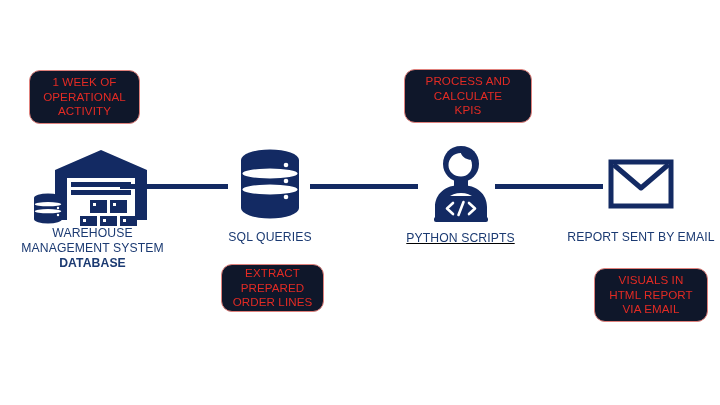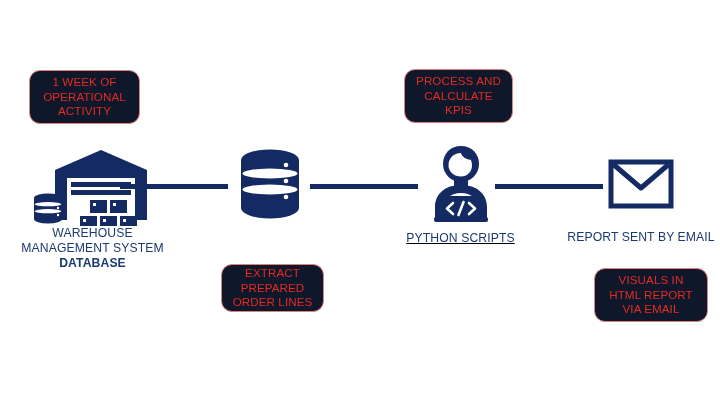--- a/index.html
+++ b/index.html
@@ -139,20 +139,21 @@
         </g>
         <g fill="#ffffff">
           <ellipse cx="32" cy="25.5" rx="27.6" ry="5"></ellipse>
           <ellipse cx="32" cy="41.5" rx="27.6" ry="5"></ellipse>
           <circle cx="48" cy="17" r="2.3"></circle>
           <circle cx="48" cy="33" r="2.3"></circle>
           <circle cx="48" cy="49" r="2.3"></circle>
         </g>
       </svg>
     </div>
+    <div class="node-caption" style="margin-top:8px;">SQL QUERIES</div>
   </div>
 
   <div class="node" style="left:398px; top:144px; width:125px;text-decoration:underline;">
     <div class="node-icon" style="width:78px; height:78px;">
       <svg width="78" height="78" viewBox="0 0 78 78" xmlns="http://www.w3.org/2000/svg">
         <g fill="#132a63">
 
           <path d="M39 2c-11 0-18 8-18 18 0 10 8 18 18 18s18-8 18-18C57 10 50 2 39 2Z"></path>
 
           <path d="M39 9c-7.5 0-12.5 5.5-12.5 12.2 0 6.6 5.5 11.3 12.5 11.3 6.2 0 11-4.7 11-11.3 0-2-.4-3.9-1.2-5.5-3.8-.2-7.9-2-9.8-6.3-.0 0-.0-.0 0-.0Z" fill="#ffffff"></path>
@@ -195,21 +196,21 @@
   </div>
 
   <div class="callout" style="left:221px; top:264px; width:103px; height:48px;">
     <span>
       <span>EXTRACT</span>
       <span>PREPARED</span>
       <span>ORDER LINES</span>
     </span>
   </div>
 
-  <div class="callout" style="left:404px; top:69px; width:109px; height:54px;">
+  <div class="callout" style="left:404px; top:69px; width:128px; height:54px;">
     <span>
       <span>PROCESS AND</span>
       <span>CALCULATE</span>
       <span>KPIS</span>
     </span>
   </div>
 
   <div class="callout" style="left:594px; top:268px; width:114px; height:54px;">
     <span>
       <span>VISUALS IN</span>

